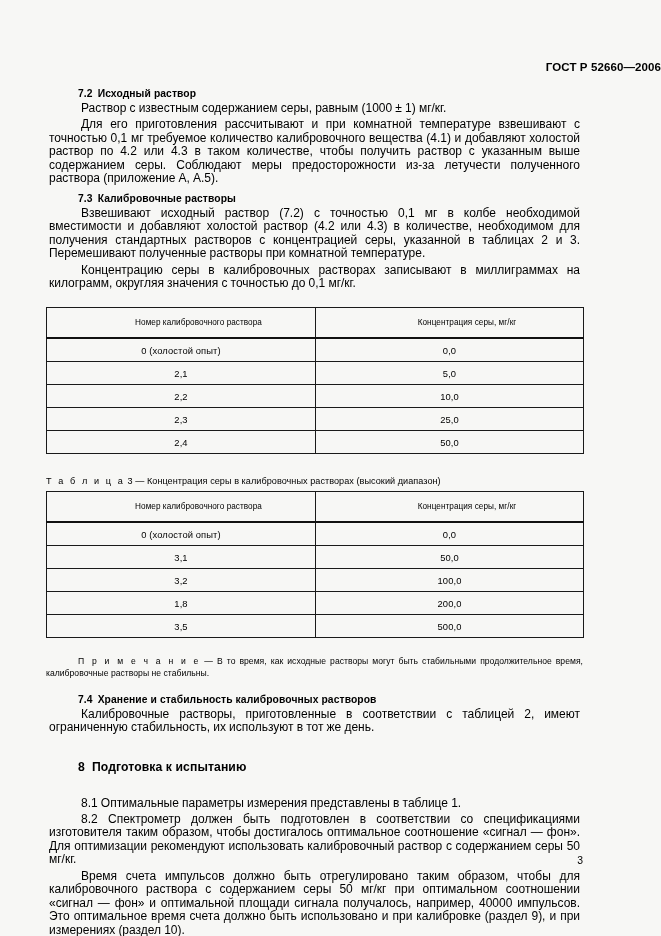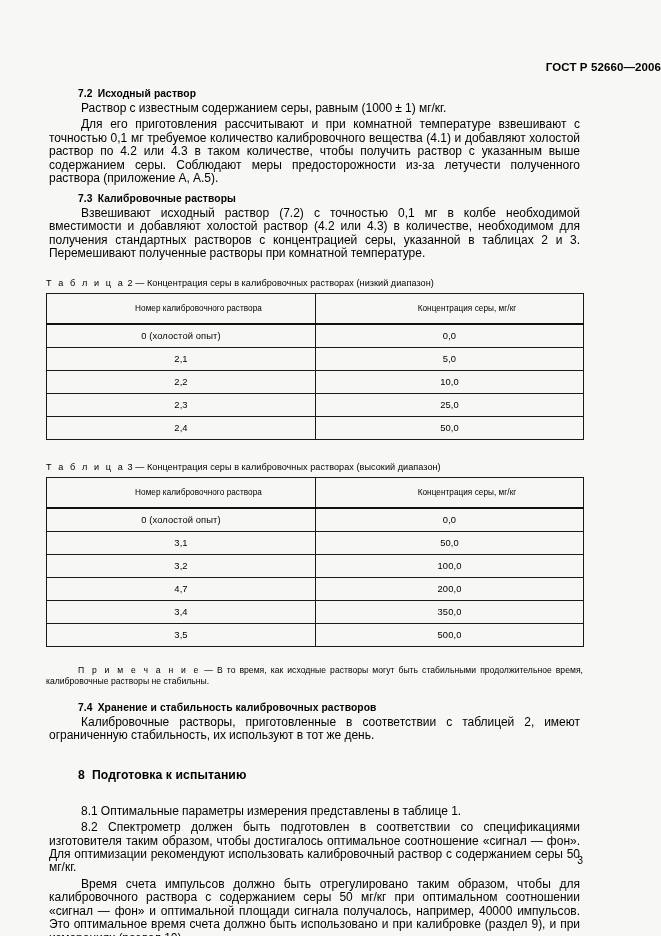--- a/index.html
+++ b/index.html
@@ -158,29 +158,24 @@
       </div>
       <p class="para last-line-free">Раствор с известным содержанием серы, равным (1000 ± 1) мг/кг.</p>
       <p class="para">Для его приготовления рассчитывают и при комнатной температуре взвешивают с точностью 0,1 мг требуемое количество калибровочного вещества (4.1) и добавляют холостой раствор по 4.2 или 4.3 в таком количестве, чтобы получить раствор с указанным выше содержанием серы. Соблюдают меры предосторожности из-за летучести полученного раствора (приложение А, А.5).</p>
 
       <div class="gap-4"></div>
 
       <div class="sec-head">
         <span class="num">7.3</span><span>Калибровочные растворы</span>
       </div>
       <p class="para">Взвешивают исходный раствор (7.2) с точностью 0,1 мг в колбе необходимой вместимости и добавляют холостой раствор (4.2 или 4.3) в количестве, необходимом для получения стандартных растворов с концентрацией серы, указанной в таблицах 2 и 3. Перемешивают полученные растворы при комнатной температуре.</p>
-
-      <div class="gap-14"></div>
-
-      <p class="tbl-caption">
-        <span class="spaced">Т а б л и ц а</span>
-        <span>2</span>
-        <span>—</span>
-        <span>Концентрация серы в калибровочных растворах (низкий диапазон)</span>
-      </p>
+      <p class="para">Концентрацию серы в калибровочных растворах записывают в миллиграммах на килограмм, округляя значения с точностью до 0,1 мг/кг.</p>
+
+      <div class="gap-14"></div>
+
       <table class="gost">
         <colgroup>
             <col class="c1">
             <col class="c2">
           </colgroup>
         <thead>
           <tr>
             <th>Номер калибровочного раствора</th>
             <th>Концентрация серы, мг/кг</th>
           </tr>
@@ -236,26 +231,22 @@
           </tr>
           <tr>
             <td>3,1</td>
             <td>50,0</td>
           </tr>
           <tr>
             <td>3,2</td>
             <td>100,0</td>
           </tr>
           <tr>
-            <td>4,7</td>
+            <td>1,8</td>
             <td>200,0</td>
-          </tr>
-          <tr>
-            <td>3,4</td>
-            <td>350,0</td>
           </tr>
           <tr>
             <td>3,5</td>
             <td>500,0</td>
           </tr>
         </tbody>
       </table>
 
       <div class="gap-14"></div>
       <div class="gap-4"></div>

